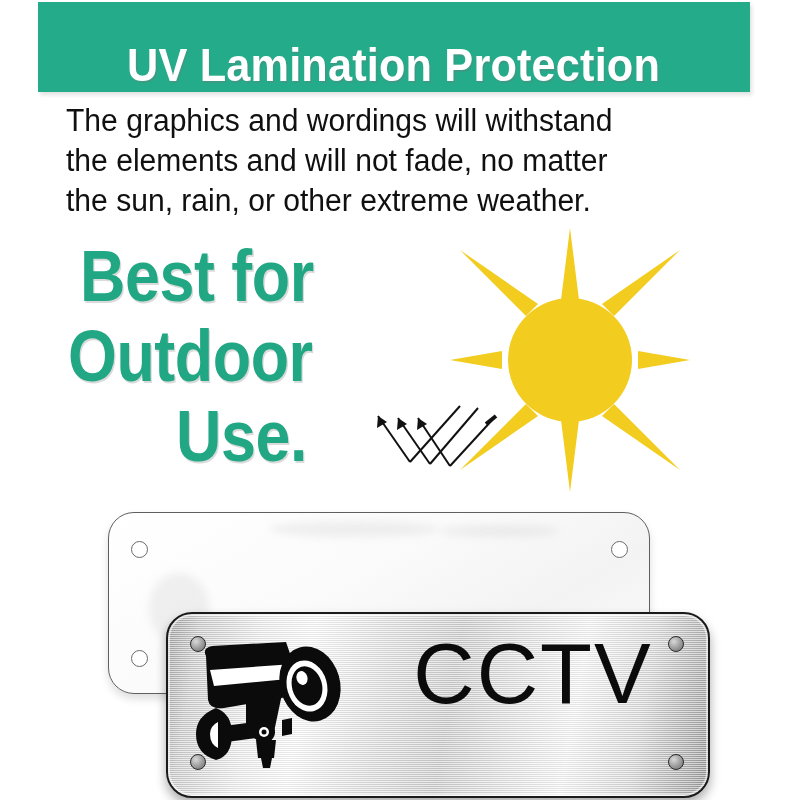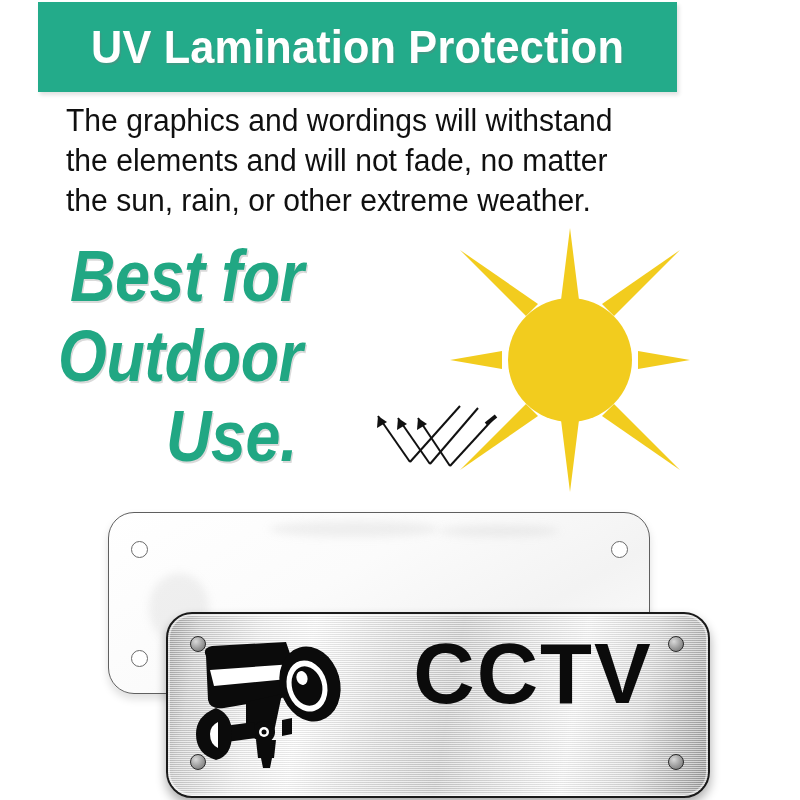--- a/index.html
+++ b/index.html
@@ -19,26 +19,26 @@
     height: 800px;
     background: #ffffff;
     overflow: hidden;
   }
 
   
   #header-banner {
     position: absolute;
     left: 38px;
     top: 2px;
-    width: 639px;
+    width: 712px;
     height: 90px;
     background: #23ab8a;
     box-shadow: 2px 3px 4px rgba(0,0,0,0.12);
     display: flex;
-    align-items: center;
+    align-items: flex-end;
     justify-content: center;
   }
   #header-title {
     color: #ffffff;
     font-family: "Liberation Sans Narrow", "Liberation Sans", sans-serif;
     font-weight: bold;
     font-size: 46px;
     letter-spacing: 0.2px;
     transform: scaleX(0.94);
     white-space: nowrap;
@@ -57,24 +57,23 @@
     line-height: 40px;
     font-weight: normal;
     transform: scaleX(0.97);
     transform-origin: left top;
   }
   #body-copy .line { white-space: nowrap; display: block; }
 
   
   #tagline {
     position: absolute;
-    left: 58px;
+    left: 68px;
     top: 236px;
     width: 300px;
-    font-style: italic;
   }
   #tagline .tl {
     display: block;
     color: #21a783;
     font-family: "Liberation Sans Narrow", "Liberation Sans", sans-serif;
     font-weight: bold;
     font-size: 73px;
     line-height: 80px;
     letter-spacing: -0.5px;
     white-space: nowrap;
@@ -175,21 +174,21 @@
     position: absolute;
     left: 200px;
     top: 14px;
     width: 330px;
     text-align: center;
   }
   #cctv-main {
     display: block;
     color: #0b0b0b;
     font-family: "Liberation Sans", sans-serif;
-    font-weight: bold;
+    font-weight: normal;
     font-size: 85px;
     line-height: 92px;
     letter-spacing: 2px;
   }
   #cctv-sub {
     display: block;
     color: #0b0b0b;
     font-family: "Liberation Sans", sans-serif;
     font-weight: bold;
     font-size: 37px;

